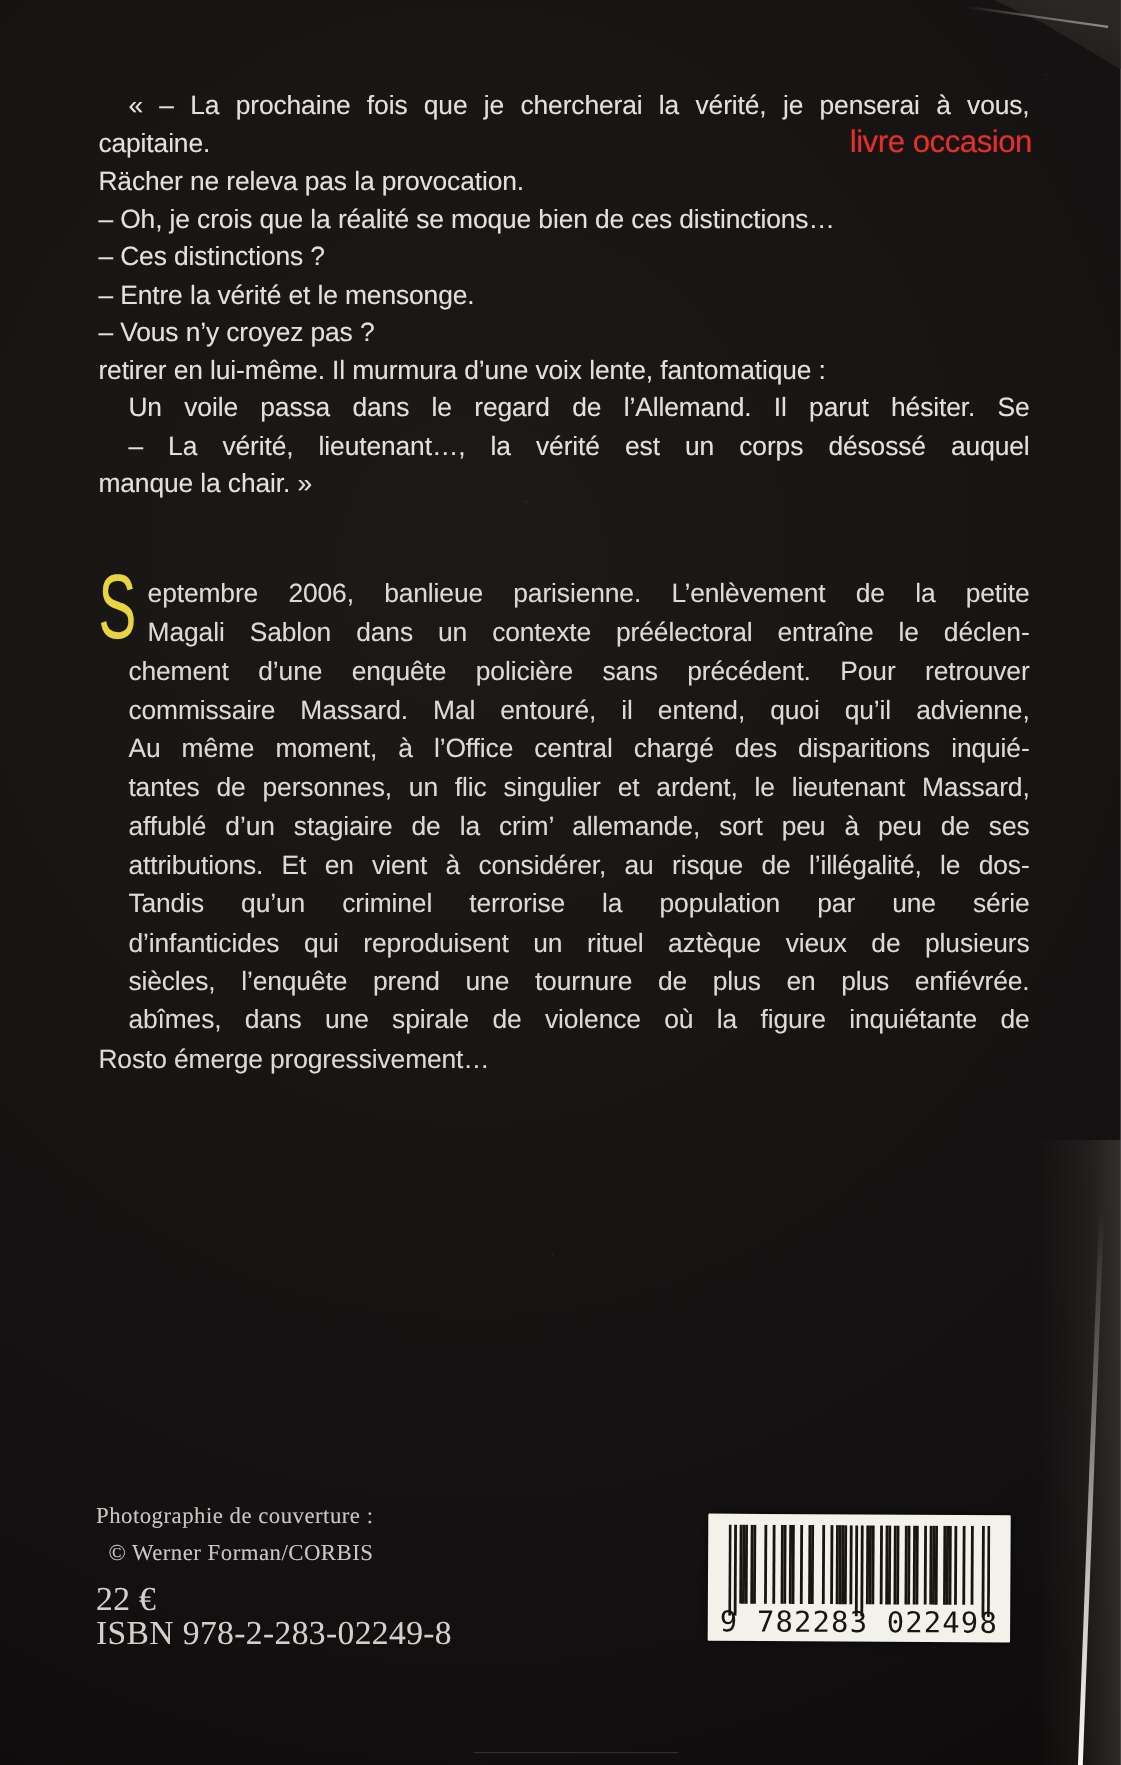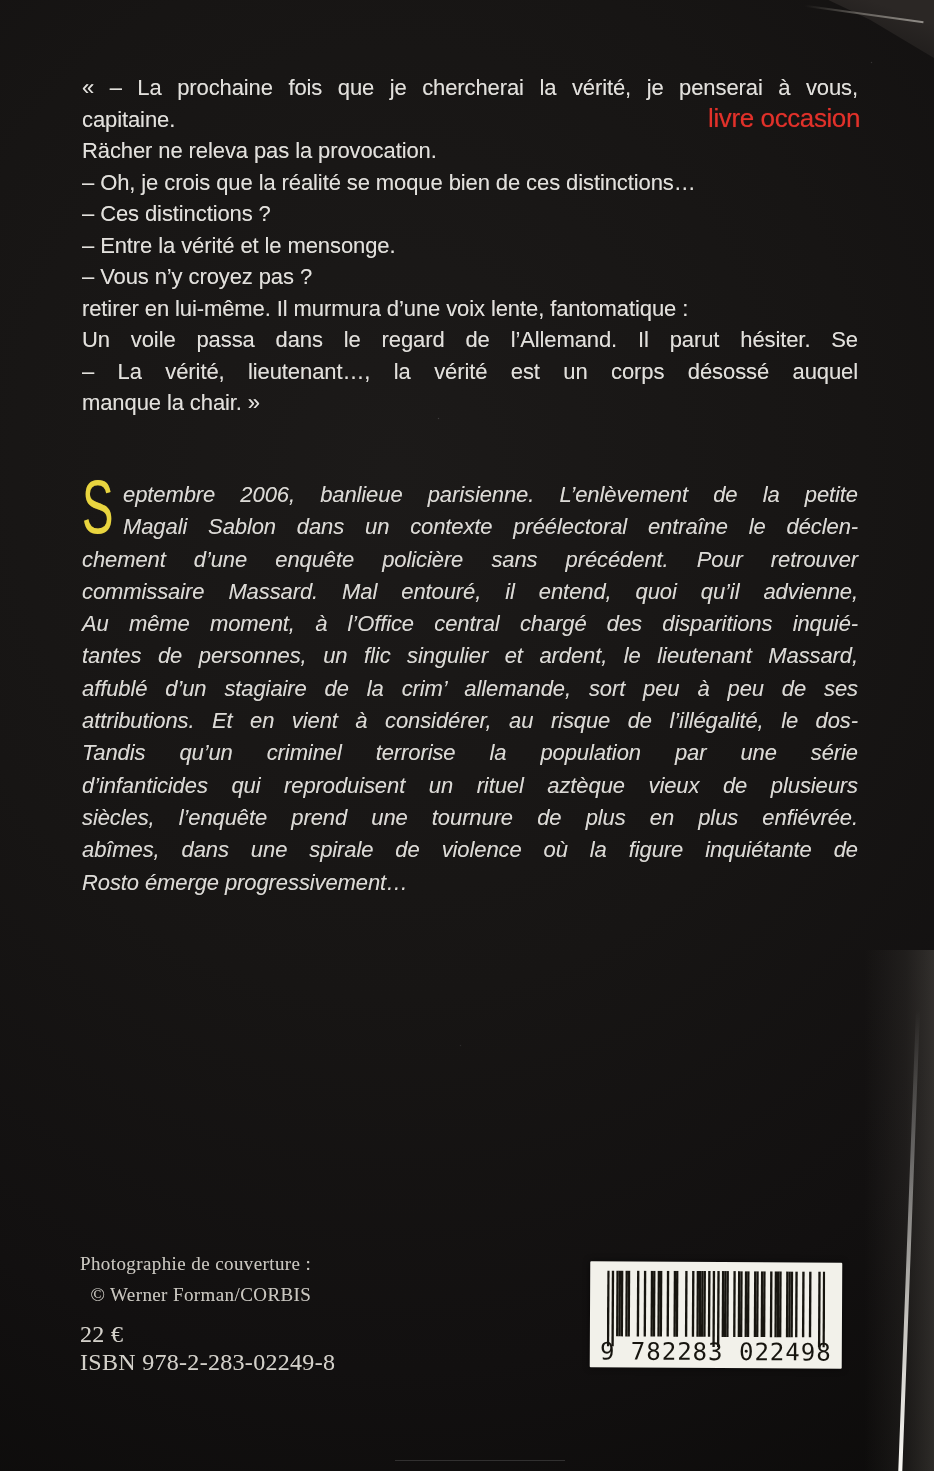--- a/index.html
+++ b/index.html
@@ -41,36 +41,36 @@
                871px 62px 1px rgba(255,255,255,.22),
                460px 1045px 1px rgba(255,255,255,.15);}
 
   
   .quote{
     position:absolute;left:82px;top:72px;width:776px;
     color:#e2e0dc;font-size:22px;line-height:31.5px;letter-spacing:-0.1px;
     text-shadow:0 0 .6px rgba(255,255,255,.35);
   }
   .line{min-height:31.5px;}
-  .jl{text-align:justify;text-align-last:justify;}
+  .jl{text-align:justify;text-align-last:justify;margin-left:25px;}
 
   
   .stamp{
     position:absolute;right:74px;top:103px;
     color:#e2312a;font-size:26px;letter-spacing:-0.4px;
     text-shadow:0 0 1px rgba(226,49,42,.55);
   }
 
   
   .synopsis{
     position:absolute;left:82px;top:479px;width:776px;
     color:#dcdad6;font-size:22px;line-height:32.3px;letter-spacing:-0.1px;
     text-shadow:0 0 .6px rgba(255,255,255,.3);
   }
-  .synopsis .line{min-height:32.3px;font-style:italic;}
+  .synopsis .line{min-height:32.3px;}
   .dropcap{
     float:left;width:37px;height:63px;margin-right:4px;
   }
   .dropcap span{
     display:block;font-size:76px;line-height:56px;
     transform:scaleX(.62);transform-origin:0 50%;
     color:#e9d53f;font-weight:400;
     text-shadow:0 0 1px rgba(233,213,63,.4);
   }
 
@@ -78,21 +78,21 @@
   .credits{
     position:absolute;left:80px;top:1248px;
     font-family:"Liberation Serif", serif;color:#c9c6bf;
     font-size:19px;line-height:31px;letter-spacing:.4px;
     text-shadow:0 0 .5px rgba(255,255,255,.25);
     text-align:right;
   }
   .pricing{
     position:absolute;left:80px;top:1320px;
     font-family:"Liberation Serif", serif;color:#d3d0c9;
-    font-size:24px;line-height:28px;letter-spacing:.3px;
+    font-size:28px;line-height:28px;letter-spacing:.3px;
     text-shadow:0 0 .5px rgba(255,255,255,.25);
   }
 
   
   .barcode-label{
     position:absolute;left:590px;top:1262px;width:252px;height:106px;
     background:#f2f1ea;border-radius:1px;
     box-shadow:0 0 6px rgba(0,0,0,.6);
     transform:rotate(.3deg);
   }

